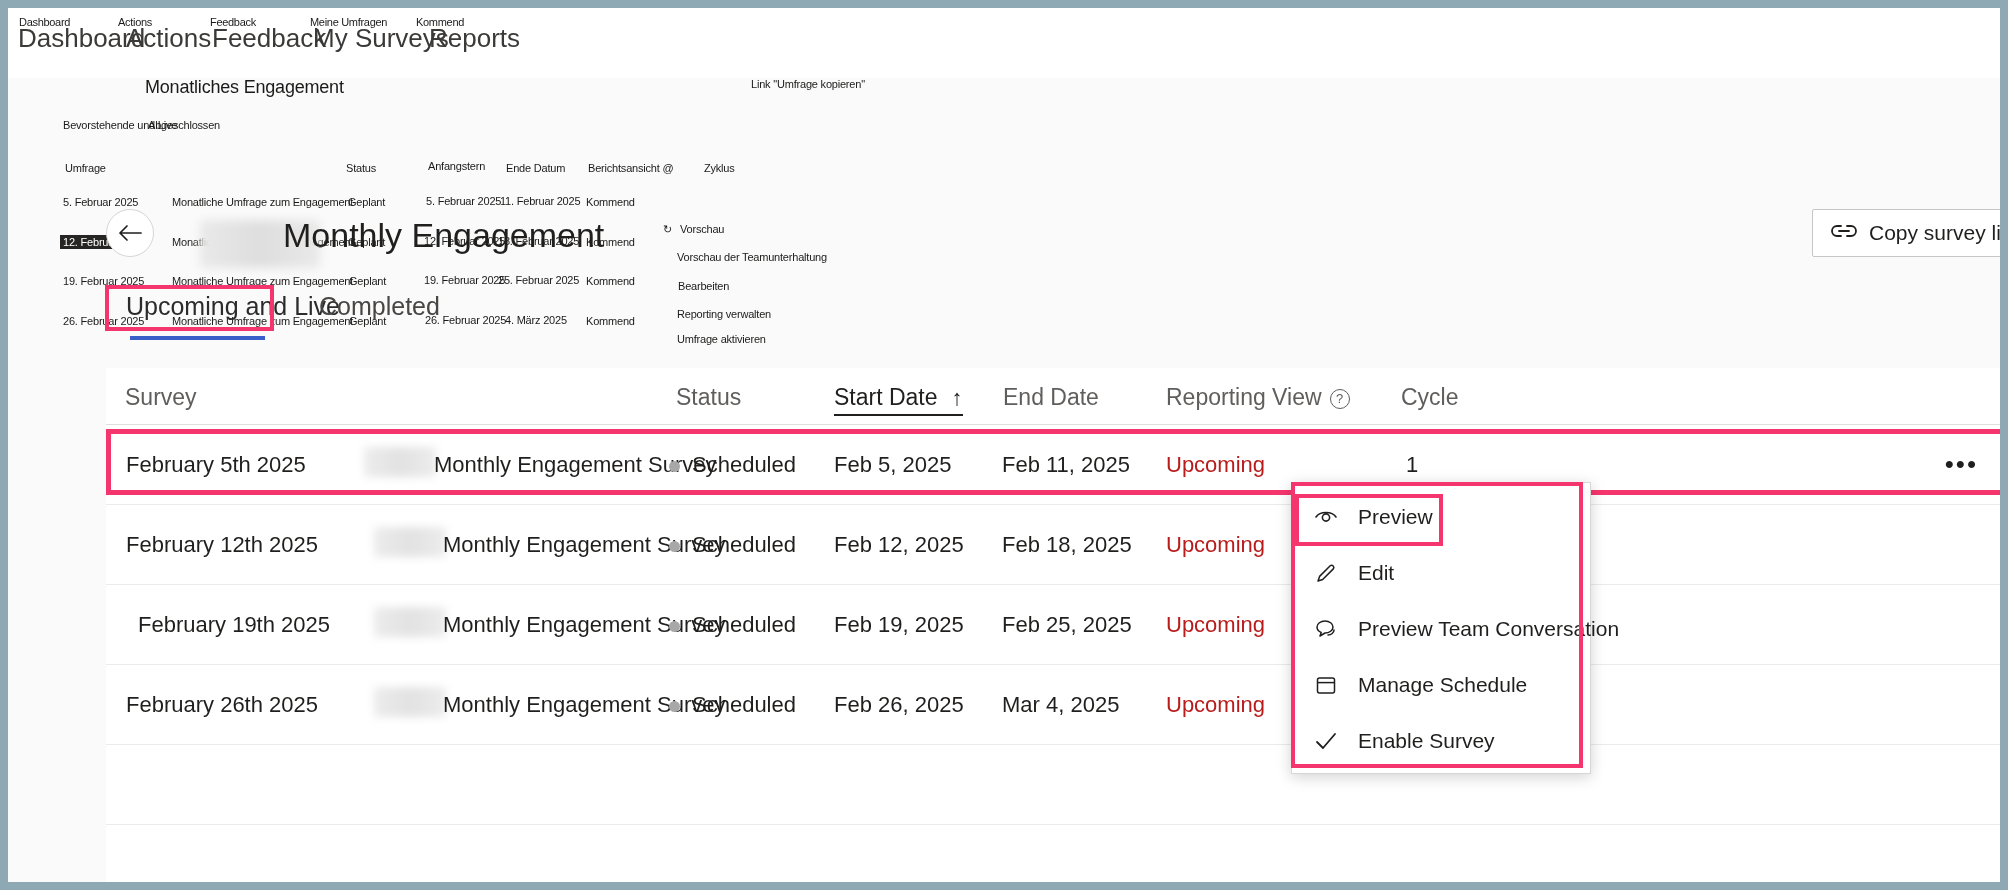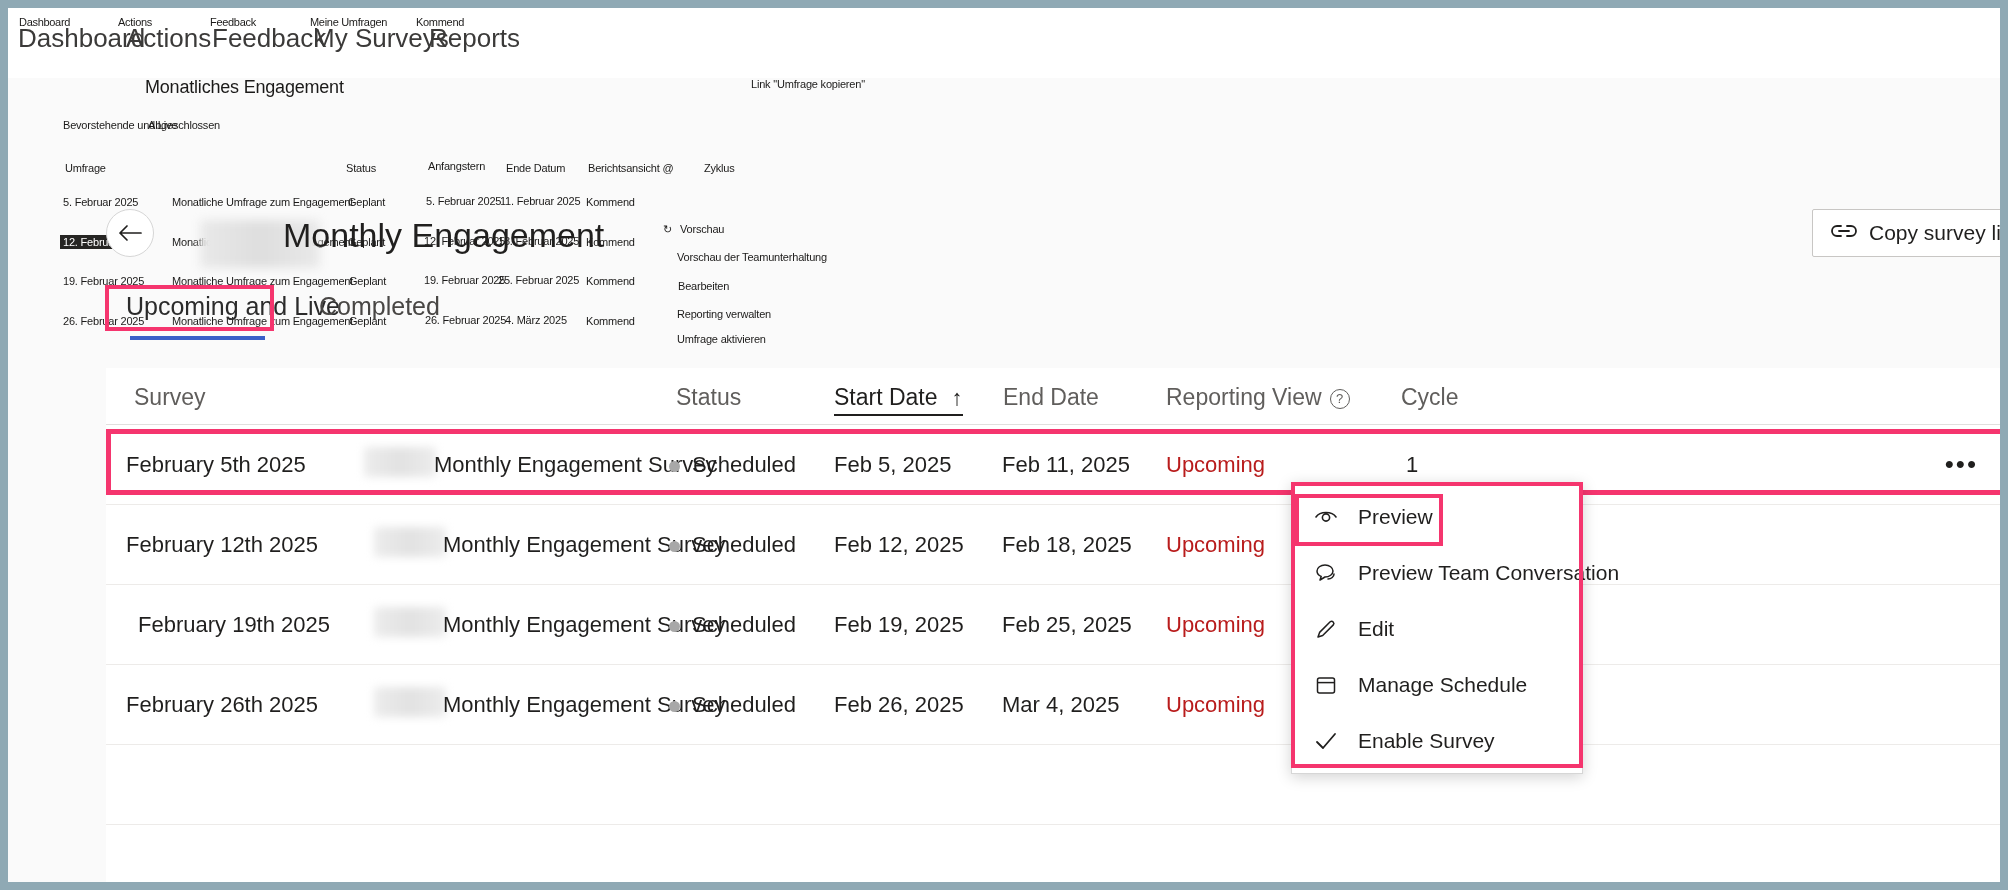--- a/index.html
+++ b/index.html
@@ -149,21 +149,21 @@
     position:absolute;left:98px;top:351px;right:-6px;height:66px;
     border:5px solid #f5356e;box-sizing:border-box;pointer-events:none;
   }
 
   
   #ctxmenu{
     position:absolute;left:1283px;top:404px;width:290px;
     background:#ffffff;
     border:1px solid #d6d6d6;
     box-shadow:0 3px 14px rgba(0,0,0,.18);
-    padding:6px 0 4px 0;
+    padding:6px 8px 4px 0;
   }
   .mi{
     position:relative;height:56px;display:flex;align-items:center;
     padding-left:22px;gap:20px;cursor:pointer;box-sizing:border-box;
   }
   .mi .mlbl{font-size:21px;color:#201f1e;white-space:nowrap;}
   .mi .micon{width:24px;height:24px;display:flex;align-items:center;justify-content:center;}
   #menuPinkOuter{
     position:absolute;left:1283px;top:404px;width:292px;height:286px;
     border:4px solid #f5356e;box-sizing:border-box;pointer-events:none;
@@ -275,21 +275,21 @@
     <div id="tabs">
       <span class="tab active" style="left:0px;">Upcoming and Live</span>
       <span class="tab" style="left:193px;">Completed</span>
     </div>
     <div class="tab-underline"></div>
     <div class="pinkbox" style="left:97px;top:207px;width:169px;height:46px;"></div>
 
     <div id="tablewrap">
 
       <div id="thead">
-        <span class="th" style="left:28px;">Survey</span>
+        <span class="th" style="left:19px;">Survey</span>
         <span class="th" style="left:570px;">Status</span>
         <span class="th sorted" style="left:728px;"><span>Start Date</span><span class="arrow">↑</span></span>
         <span class="th" style="left:897px;">End Date</span>
         <span class="th" style="left:1060px;"><span>Reporting View</span><span class="qmark">?</span></span>
         <span class="th" style="left:1295px;">Cycle</span>
       </div>
 
       <div class="trow">
         <span class="cell" style="left:20px;">February 5th 2025</span>
         <div class="blurcell" style="left:258px;"></div>
@@ -352,35 +352,35 @@
           <svg width="24" height="18" viewBox="0 0 24 18">
             <path d="M2 9 C6 3 18 3 22 9" stroke="#201f1e" stroke-width="1.6" fill="none" stroke-linecap="round"></path>
             <circle cx="12" cy="9.5" r="3.6" stroke="#201f1e" stroke-width="1.6" fill="none"></circle>
           </svg>
         </span>
         <span class="mlbl">Preview</span>
       </div>
 
       <div class="mi">
         <span class="micon">
+          <svg width="22" height="22" viewBox="0 0 22 22">
+            <path d="M3 19 L4.6 14.4 L15.2 3.8 a2.2 2.2 0 0 1 3.1 3.1 L7.7 17.5 Z" stroke="#201f1e" stroke-width="1.5" fill="none" stroke-linejoin="round"></path>
+          </svg>
+        </span>
+        <span class="mlbl">Edit</span>
+      </div>
+
+      <div class="mi">
+        <span class="micon">
           <svg width="24" height="22" viewBox="0 0 24 22">
             <path d="M3 9 a8 6 0 1 1 8 6 l-5 3 1.2-3.6 A7 6 0 0 1 3 9 Z" stroke="#201f1e" stroke-width="1.5" fill="none" stroke-linejoin="round"></path>
             <path d="M14 17 a6 5 0 0 0 6-5" stroke="#201f1e" stroke-width="1.5" fill="none" stroke-linecap="round"></path>
           </svg>
         </span>
         <span class="mlbl">Preview Team Conversation</span>
-      </div>
-
-      <div class="mi">
-        <span class="micon">
-          <svg width="22" height="22" viewBox="0 0 22 22">
-            <path d="M3 19 L4.6 14.4 L15.2 3.8 a2.2 2.2 0 0 1 3.1 3.1 L7.7 17.5 Z" stroke="#201f1e" stroke-width="1.5" fill="none" stroke-linejoin="round"></path>
-          </svg>
-        </span>
-        <span class="mlbl">Edit</span>
       </div>
 
       <div class="mi">
         <span class="micon">
           <svg width="22" height="22" viewBox="0 0 22 22">
             <rect x="2.5" y="4" width="17" height="15" rx="2" stroke="#201f1e" stroke-width="1.5" fill="none"></rect>
             <path d="M2.5 8.6 H19.5" stroke="#201f1e" stroke-width="1.5" fill="none"></path>
           </svg>
         </span>
         <span class="mlbl">Manage Schedule</span>

